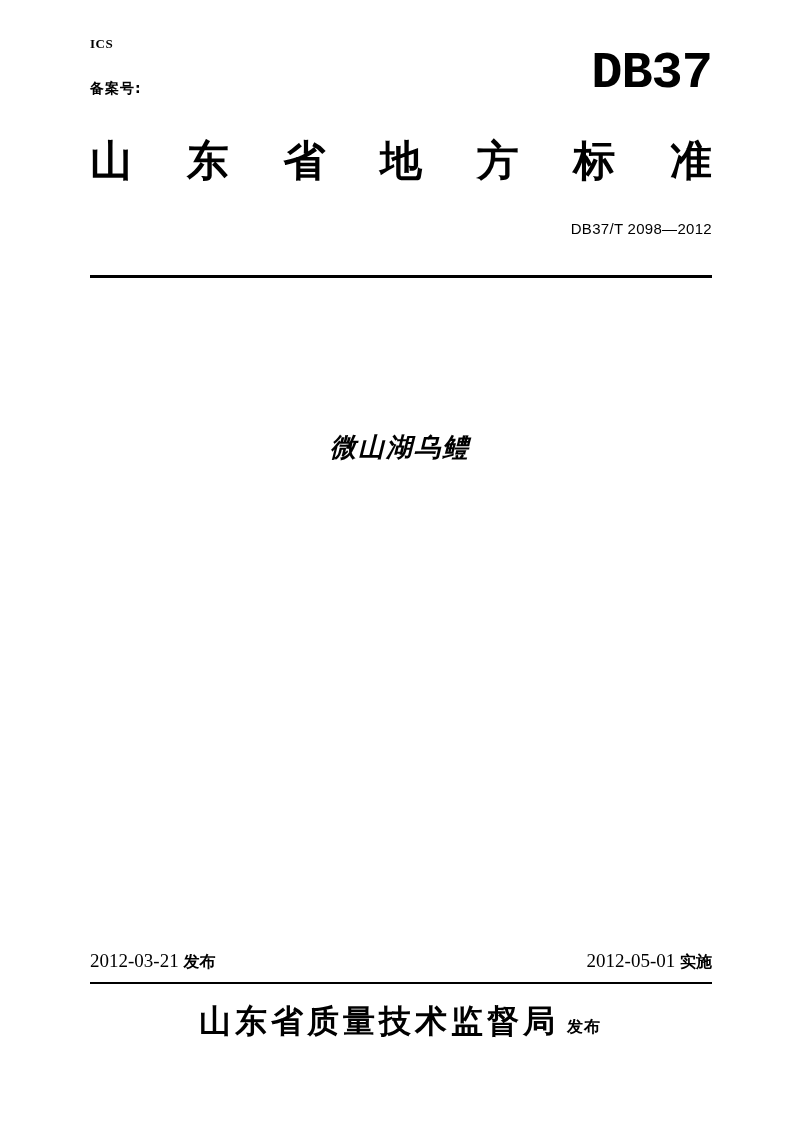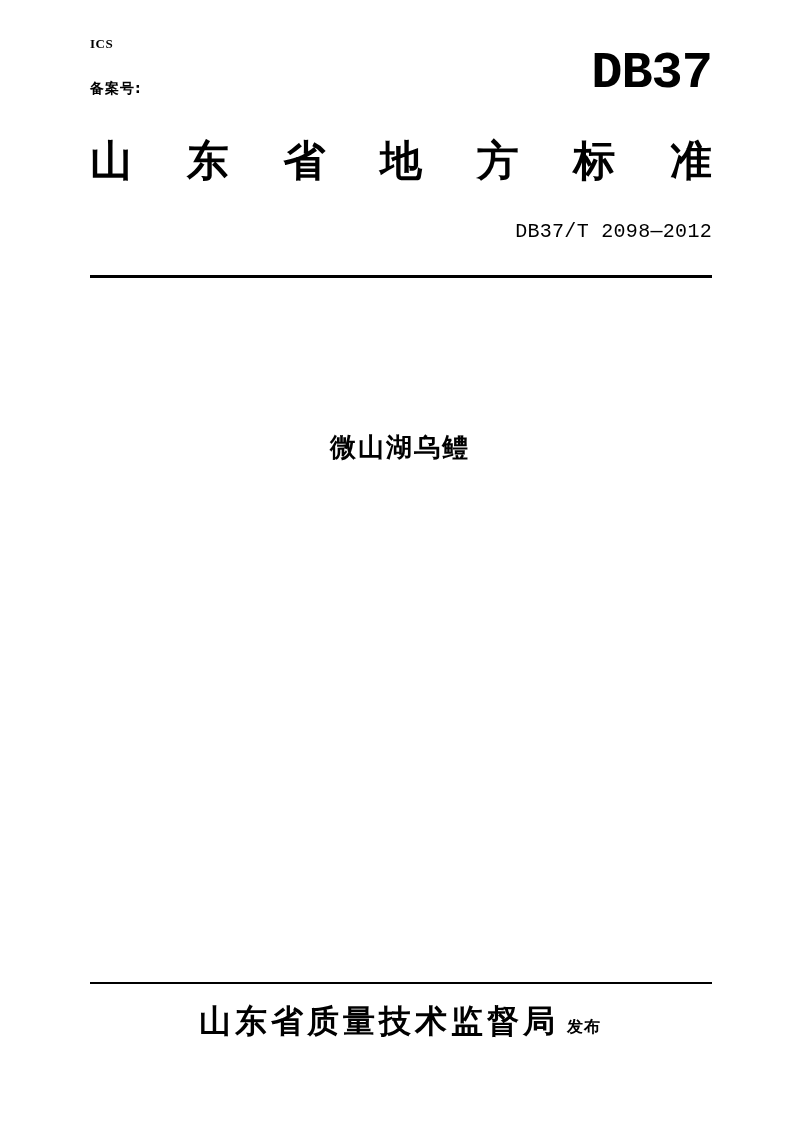--- a/index.html
+++ b/index.html
@@ -69,22 +69,22 @@
   }
   .std-title span {
     display: inline-block;
   }
 
   
   .std-number {
     position: absolute;
     right: 88px;
     top: 220px;
-    font-family: Liberation Mono, monospace;
-    font-size: 20px;
+    font-family: Liberation Sans, sans-serif;
+    font-size: 15px;
     letter-spacing: 0.3px;
   }
 
   
   .rule-top {
     position: absolute;
     left: 90px;
     right: 88px;
     top: 275px;
     height: 3px;
@@ -95,20 +95,21 @@
   .doc-title {
     position: absolute;
     left: 0;
     right: 0;
     top: 430px;
     text-align: center;
     font-family: "DejaVu Sans", sans-serif;
     font-weight: bold;
     font-size: 26px;
     letter-spacing: 2px;
+    font-style: italic;
   }
 
   
   .dates-row {
     position: absolute;
     left: 90px;
     right: 88px;
     top: 950px;
     display: flex;
     justify-content: space-between;
@@ -170,20 +171,30 @@
     <span>标</span>
     <span>准</span>
   </div>
 
   <div class="std-number">DB37/T 2098—2012</div>
 
   <div class="rule-top"></div>
 
   <div class="doc-title">微山湖乌鳢</div>
 
+  <div class="dates-row">
+    <div>
+      <span>2012-03-21</span>
+      <span class="cn">发布</span>
+    </div>
+    <div>
+      <span>2012-05-01</span>
+      <span class="cn">实施</span>
+    </div>
+  </div>
 
   <div class="rule-bottom"></div>
 
   <div class="issuer">
     <span class="org">山东省质量技术监督局</span><span class="verb">发布</span>
   </div>
 
 </div>
 
 </body></html>

